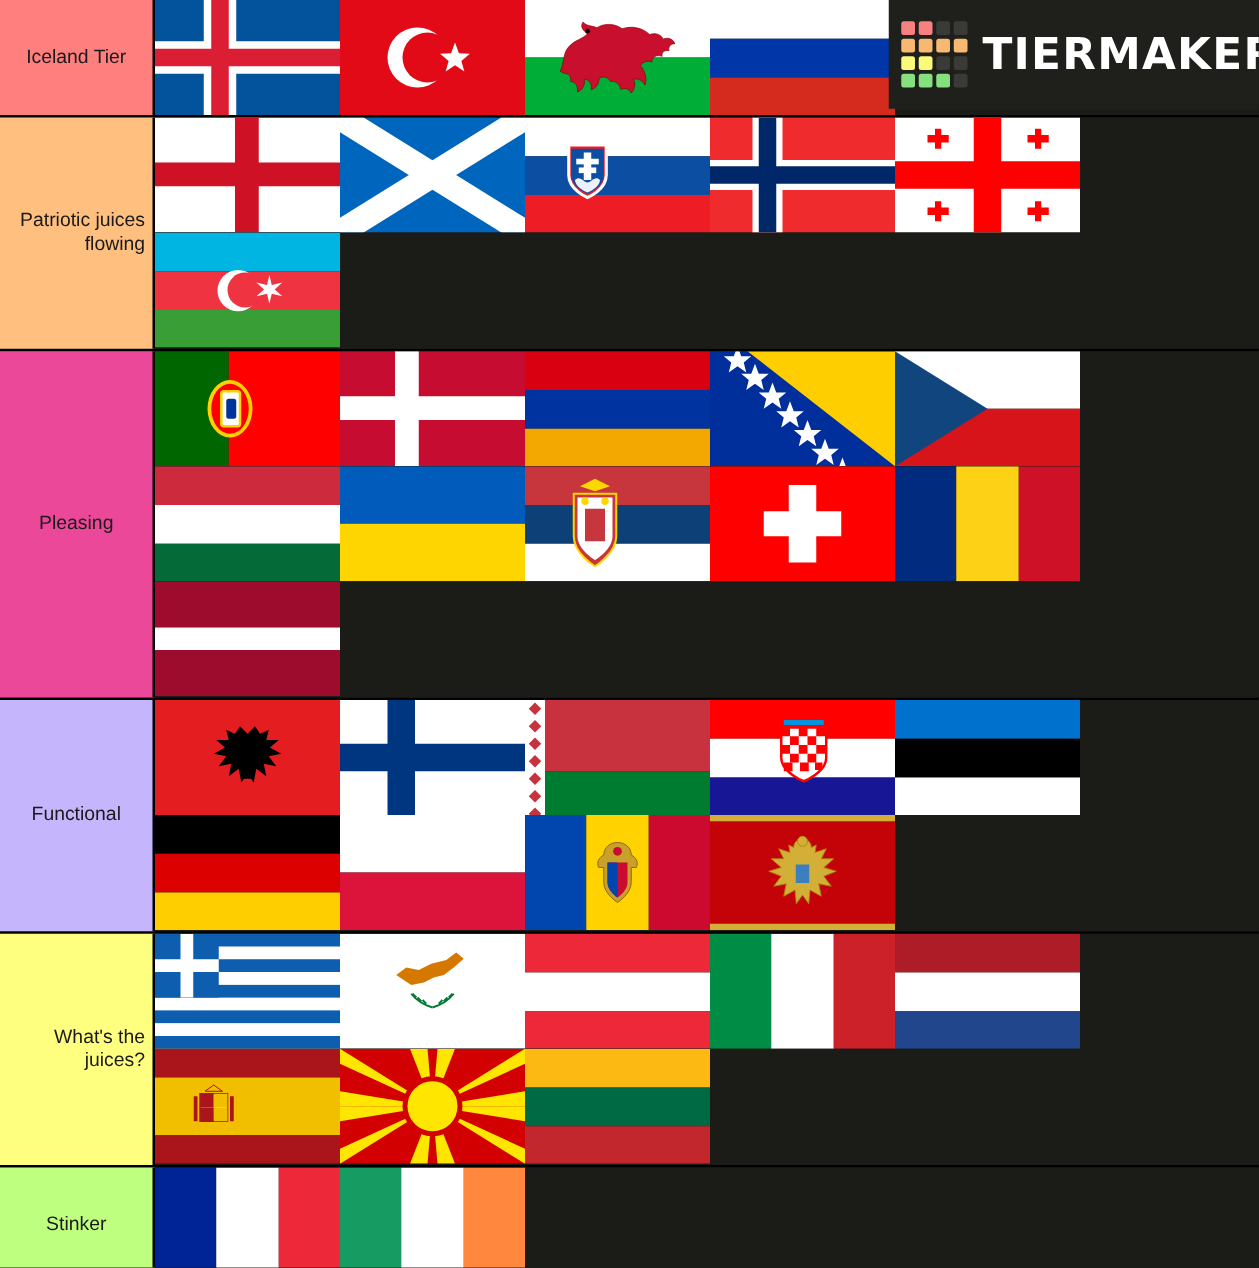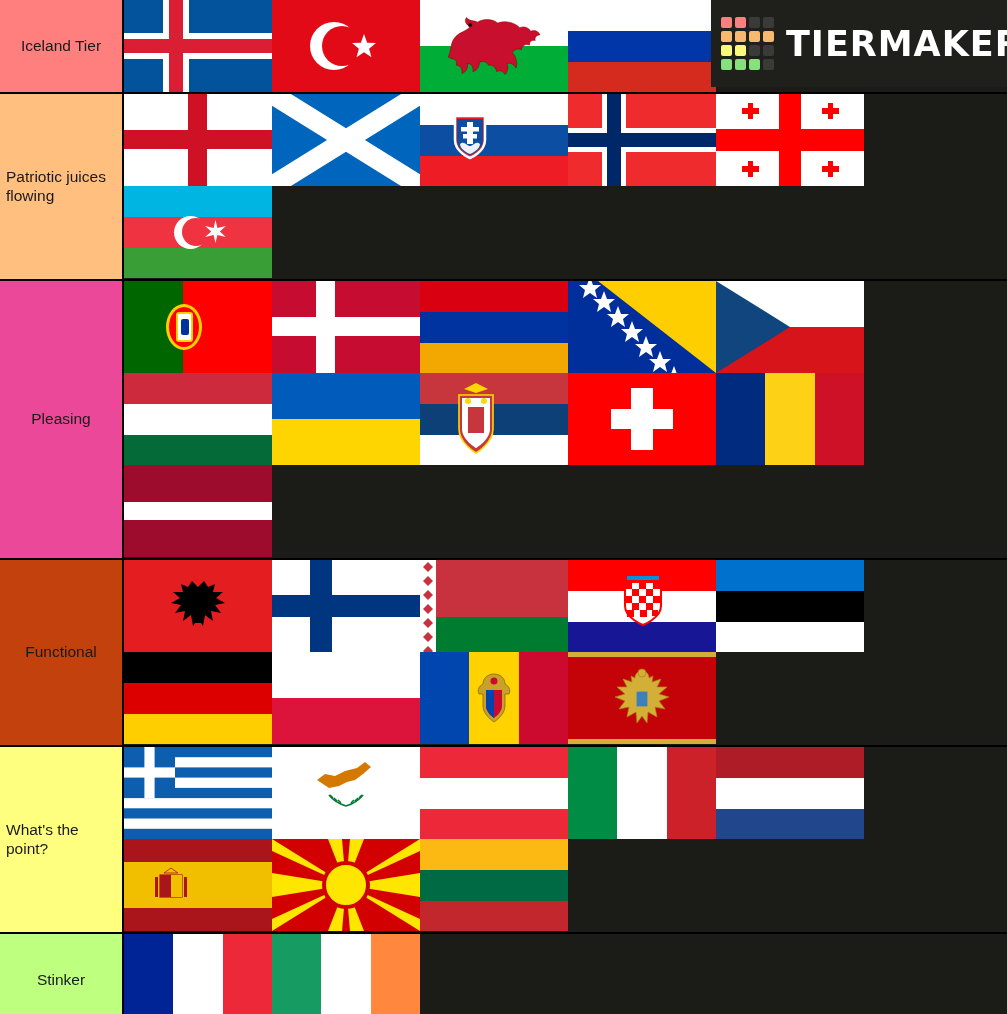--- a/index.html
+++ b/index.html
@@ -21,21 +21,21 @@
     position: relative;
   }
   .tier-row:last-child { border-bottom: none; }
   .tier-label {
     width: 124px;
     min-width: 124px;
     flex: 0 0 124px;
     display: flex;
     align-items: center;
     justify-content: center;
-    text-align: left;
+    text-align: right;
     font-size: 15.5px;
     line-height: 1.18;
     color: #1a1a1a;
     padding: 4px 6px;
     border-right: 2px solid #000;
     word-break: break-word;
   }
   .tier-items {
     flex: 1 1 auto;
     display: flex;
@@ -262,21 +262,21 @@
     <div class="vband" style="left:99px;width:49px;background:#CE1126"></div>
         </div>
         <div class="flag" title="Latvia">
           <div class="hband" style="top:0;height:37px;background:#9D0C2C"></div>
     <div class="hband" style="top:37px;height:18px;background:#fff"></div>
     <div class="hband" style="top:55px;height:37px;background:#9D0C2C"></div>
         </div>
       </div>
     </div>
     <div class="tier-row" style="min-height: 187px;">
-      <div class="tier-label" style="background: #c2410c;">Functional</div>
+      <div class="tier-label" style="background: #c4b5fd;">Functional</div>
       <div class="tier-items">
         <div class="flag" title="Albania">
           <div class="full" style="background:#E41E20"></div>
     <svg class="ctr" width="70" height="54" viewBox="0 0 70 54">
             <g fill="#000">
       <path d="M35 8 L41 2 L45 8 L52 5 L50 13 L60 13 L53 19 L62 24 L52 26 L58 34 L48 32 L50 42 L42 36 L40 47 L35 40 L30 47 L28 36 L20 42 L22 32 L12 34 L18 26 L8 24 L17 19 L10 13 L20 13 L18 5 L25 8 L29 2 Z"></path>
       <rect x="32" y="24" width="6" height="20"></rect>
             </g>
           </svg>
         </div>
@@ -358,21 +358,21 @@
             <g fill="#D4AF37" stroke="#a8860b" stroke-width="0.7">
       <path d="M33 4 C37 4 40 7 40 11 L44 9 L43 15 L52 12 L48 20 L58 20 L50 27 L60 30 L50 34 L56 42 L46 40 L48 50 L39 45 L38 56 L33 49 L28 56 L27 45 L18 50 L20 40 L10 42 L16 34 L6 30 L16 27 L8 20 L18 20 L14 12 L23 15 L22 9 L26 11 C26 7 29 4 33 4Z"></path>
       <rect x="27" y="24" width="12" height="16" fill="#3b7fbf" stroke="#D4AF37" stroke-width="1.2"></rect>
       <circle cx="33" cy="6" r="4" fill="#D4AF37"></circle>
             </g>
           </svg>
         </div>
       </div>
     </div>
     <div class="tier-row" style="min-height: 187px;">
-      <div class="tier-label" style="background: rgb(255, 255, 127);">What's the point?</div>
+      <div class="tier-label" style="background: rgb(255, 255, 127);">What's the juices?</div>
       <div class="tier-items">
         <div class="flag" title="Greece">
           <div class="full" style="background:#fff"></div>
     <svg class="full" viewBox="0 0 148 92" preserveAspectRatio="none">
             <g fill="#0D5EAF">
       <rect x="0" y="0" width="148" height="10.2"></rect>
               <rect x="0" y="20.4" width="148" height="10.2"></rect>
       <rect x="0" y="40.9" width="148" height="10.2"></rect>
               <rect x="0" y="61.3" width="148" height="10.2"></rect>
       <rect x="0" y="81.8" width="148" height="10.2"></rect>

